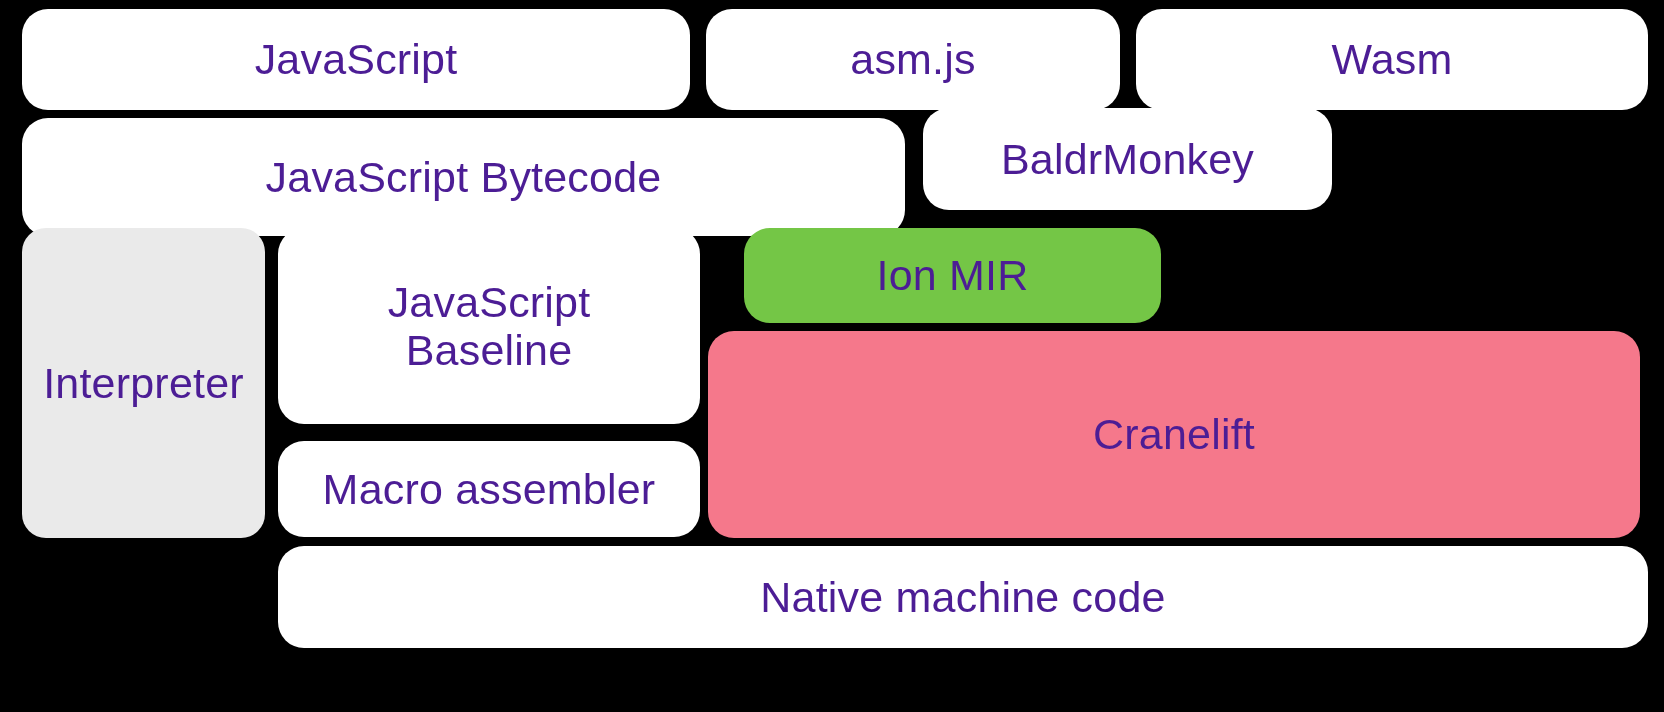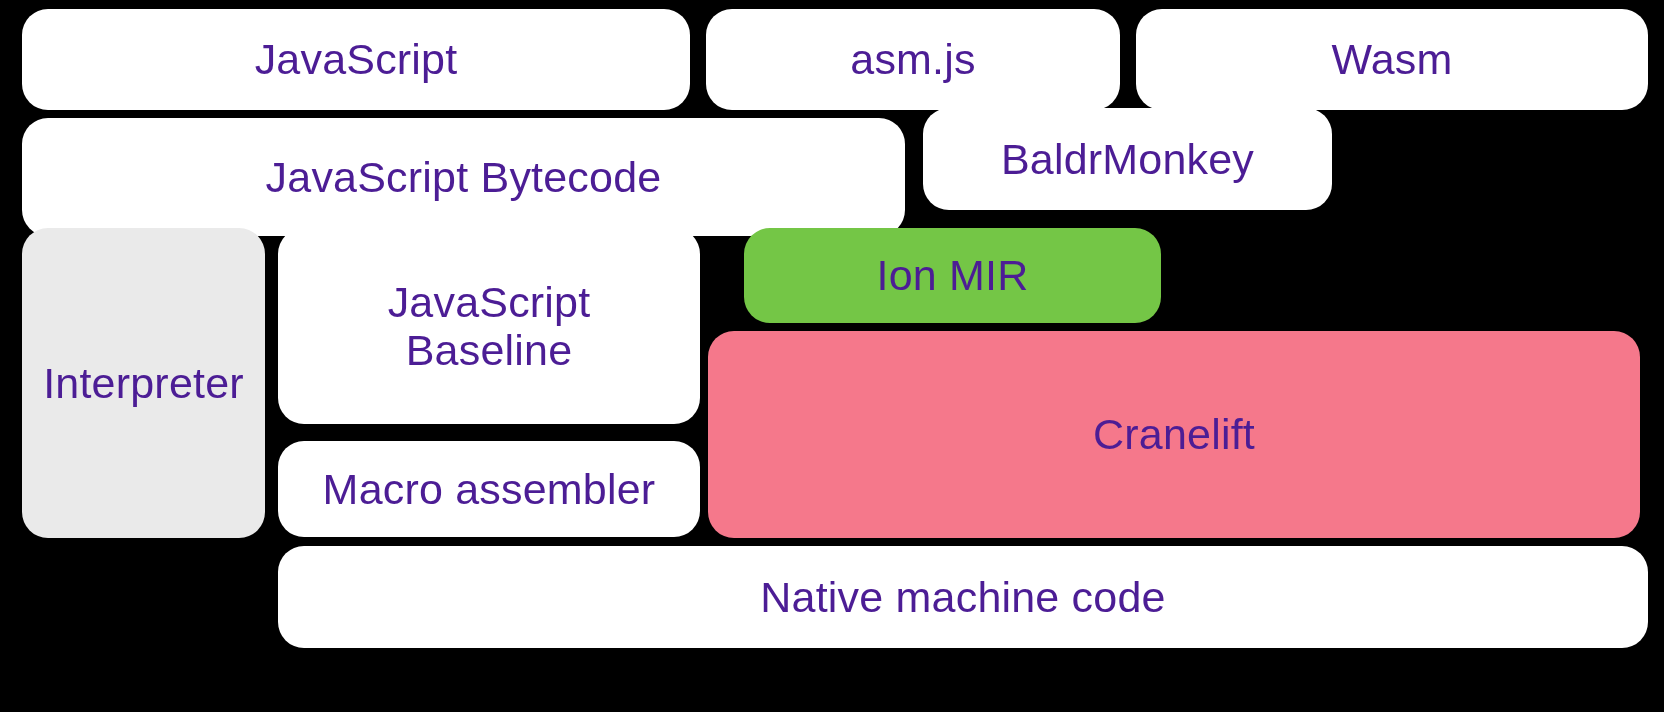--- a/index.html
+++ b/index.html
@@ -28,21 +28,21 @@
     justify-content: center;
     text-align: center;
     color: #4c1d95;
     font-size: 43px;
     line-height: 1.12;
     font-family: "Liberation Sans", sans-serif;
     letter-spacing: 0.2px;
     white-space: pre-line;
     padding: 0 10px;
   }
-  .node.gray  { background: #eaeaea; }
+  .node.gray  { background: #eaeaea; border-radius: 24px; }
   .node.green { background: #74c646; }
   .node.pink  { background: #f5788b; }
 
   
   #n-javascript      { left: 22px;   top: 9px;   width: 668px; height: 101px; }
   #n-asmjs           { left: 706px;  top: 9px;   width: 414px; height: 101px; }
   #n-wasm            { left: 1136px; top: 9px;   width: 512px; height: 101px; }
 
   
   #n-js-bytecode     { left: 22px;   top: 118px; width: 883px; height: 118px; }

